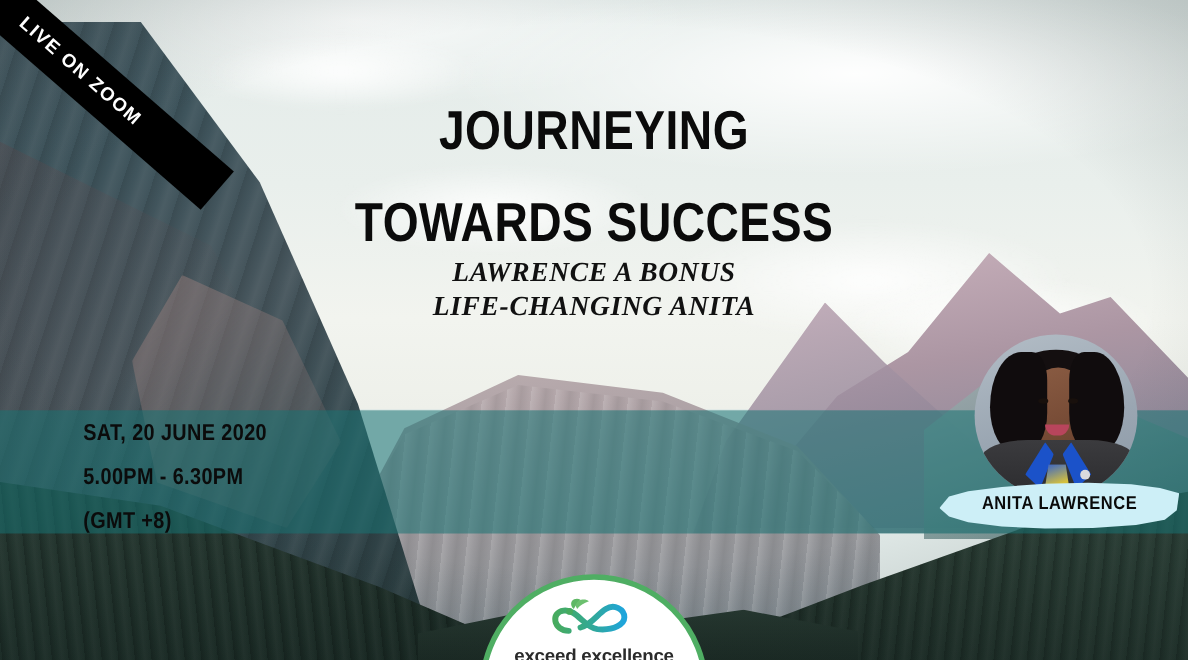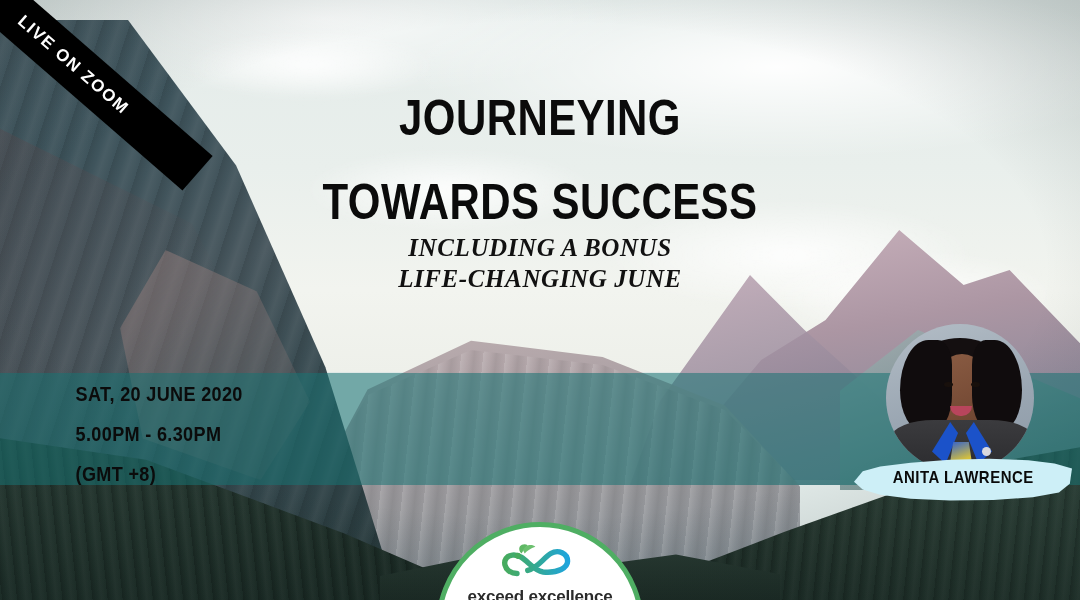--- a/index.html
+++ b/index.html
@@ -215,21 +215,21 @@
     font-weight: bold;
     color: #0b0b0b;
     transform: scaleX(0.86);
     letter-spacing: 0.4px;
   }
   .dt-line.d1 { font-size: 21px; margin-bottom: 16px; }
   .dt-line.d2 { font-size: 21px; margin-bottom: 16px; }
   .dt-line.d3 { font-size: 21px; }
 
   
-  .speaker { position: absolute; right: 44px; top: 324px; width: 150px; }
+  .speaker { position: absolute; right: 44px; top: 304px; width: 150px; }
   .avatar {
     position: relative;
     width: 148px; height: 148px;
     border-radius: 50%;
     overflow: hidden;
     background: linear-gradient(165deg, #b3bdc6 0%, #9aa6b2 55%, #8c99a6 100%);
   }
   .hair-back {
     position: absolute; left: 16px; top: 14px;
     width: 116px; height: 104px;
@@ -388,22 +388,22 @@
   <div class="ribbon">
     <span class="ribbon-text">LIVE ON ZOOM</span>
   </div>
 
   <div class="headline-wrap">
     <div class="headline l1">JOURNEYING</div>
     <div class="headline l2">TOWARDS SUCCESS</div>
   </div>
 
   <div class="subhead-wrap">
-    <div class="subhead">INCLUDING A BONUS</div>
-    <div class="subhead">LIFE-CHANGING JUNE</div>
+    <div class="subhead">LAWRENCE A BONUS</div>
+    <div class="subhead">LIFE-CHANGING ANITA</div>
   </div>
 
   <div class="datetime-wrap">
     <div class="dt-line d1">SAT, 20 JUNE 2020</div>
     <div class="dt-line d2">5.00PM - 6.30PM</div>
     <div class="dt-line d3">(GMT +8)</div>
   </div>
 
   <div class="speaker">
     <div class="avatar">

